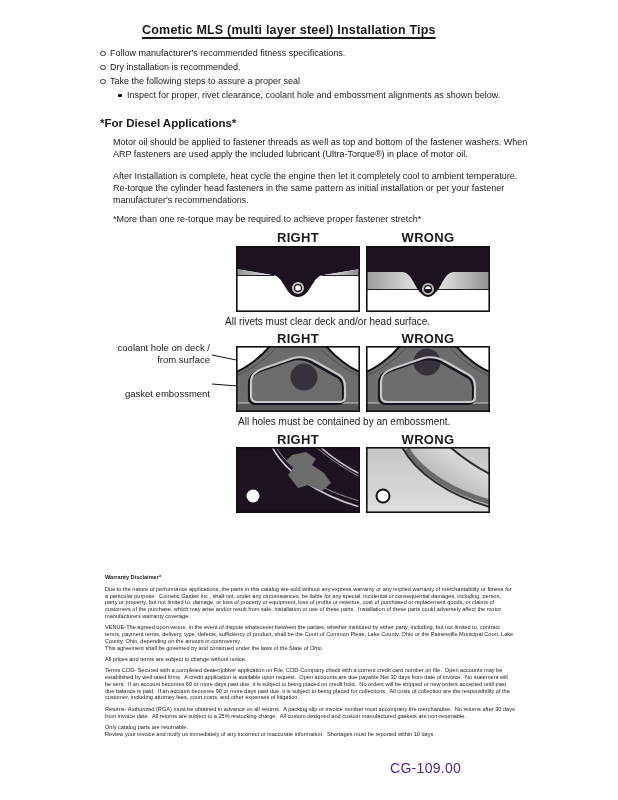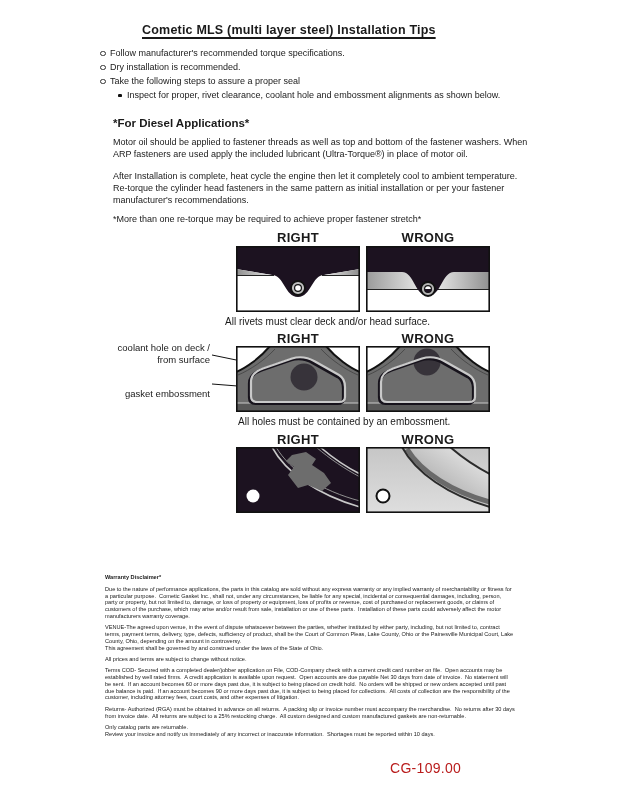--- a/index.html
+++ b/index.html
@@ -18,50 +18,50 @@
 
   .title{left:113px;top:23px;font-size:12.5px;font-weight:bold;letter-spacing:.2px;
          text-decoration:underline;text-decoration-thickness:1.5px;text-underline-offset:3px;margin-left:29px;}
 
   .bullets{left:100px;top:46px;width:440px;font-size:9px;line-height:14px;}
   .brow{position:relative;padding-left:10px;}
   .brow .o{position:absolute;left:0;top:4.8px;width:3.6px;height:3.6px;border:1px solid #333;border-radius:50%;}
   .sub{margin-left:17px;}
   .sub .f{position:absolute;left:1px;top:5.5px;width:3.6px;height:3.6px;background:#111;border-radius:50%;}
 
-  .diesel-h{left:113px;top:117px;font-size:11.5px;font-weight:bold;}
+  .diesel-h{left:100px;top:117px;font-size:11.5px;font-weight:bold;}
   .para{left:113px;width:416px;font-size:9px;line-height:12px;}
   .p1{top:136px;} .p2{top:170px;} .p3{top:213px;}
 
   .dg-label{width:124px;text-align:center;font-size:13px;font-weight:bold;letter-spacing:.3px;}
   .bx{width:124px;height:66px;}
   .caption{font-size:10px;line-height:12px;}
 
   .side-label{width:102px;text-align:right;font-size:9.5px;line-height:11.5px;}
 
   .legal{left:105px;top:574px;width:410px;font-size:5.6px;line-height:6.8px;}
   .legal h4{margin:0 0 5px 0;font-size:5.6px;}
   .legal p{margin:0 0 4.5px 0;}
   .legal p.tight{margin-bottom:0;}
 
-  .footer-code{left:390px;top:760px;font-size:14px;color:#b91c1c;letter-spacing:.3px;}
+  .footer-code{left:390px;top:760px;font-size:14px;color:#4c1d95;letter-spacing:.3px;}
 
   svg{display:block;}
 </style>
 </head>
 <body>
 
 <div class="page">
 
   <div class="abs title">Cometic MLS (multi layer steel) Installation Tips</div>
 
   <div class="abs bullets">
     <div class="brow">
       <span class="o"></span>
-      <span class="pre">Follow manufacturer's recommended torque specifications.</span>
+      <span class="pre">Follow manufacturer's recommended fitness specifications.</span>
     </div>
     <div class="brow">
       <span class="o"></span>
       <span class="pre">Dry installation is recommended.</span>
     </div>
     <div class="brow">
       <span class="o"></span>
       <span class="pre">Take the following steps to assure a proper seal</span>
     </div>
     <div class="brow sub">

